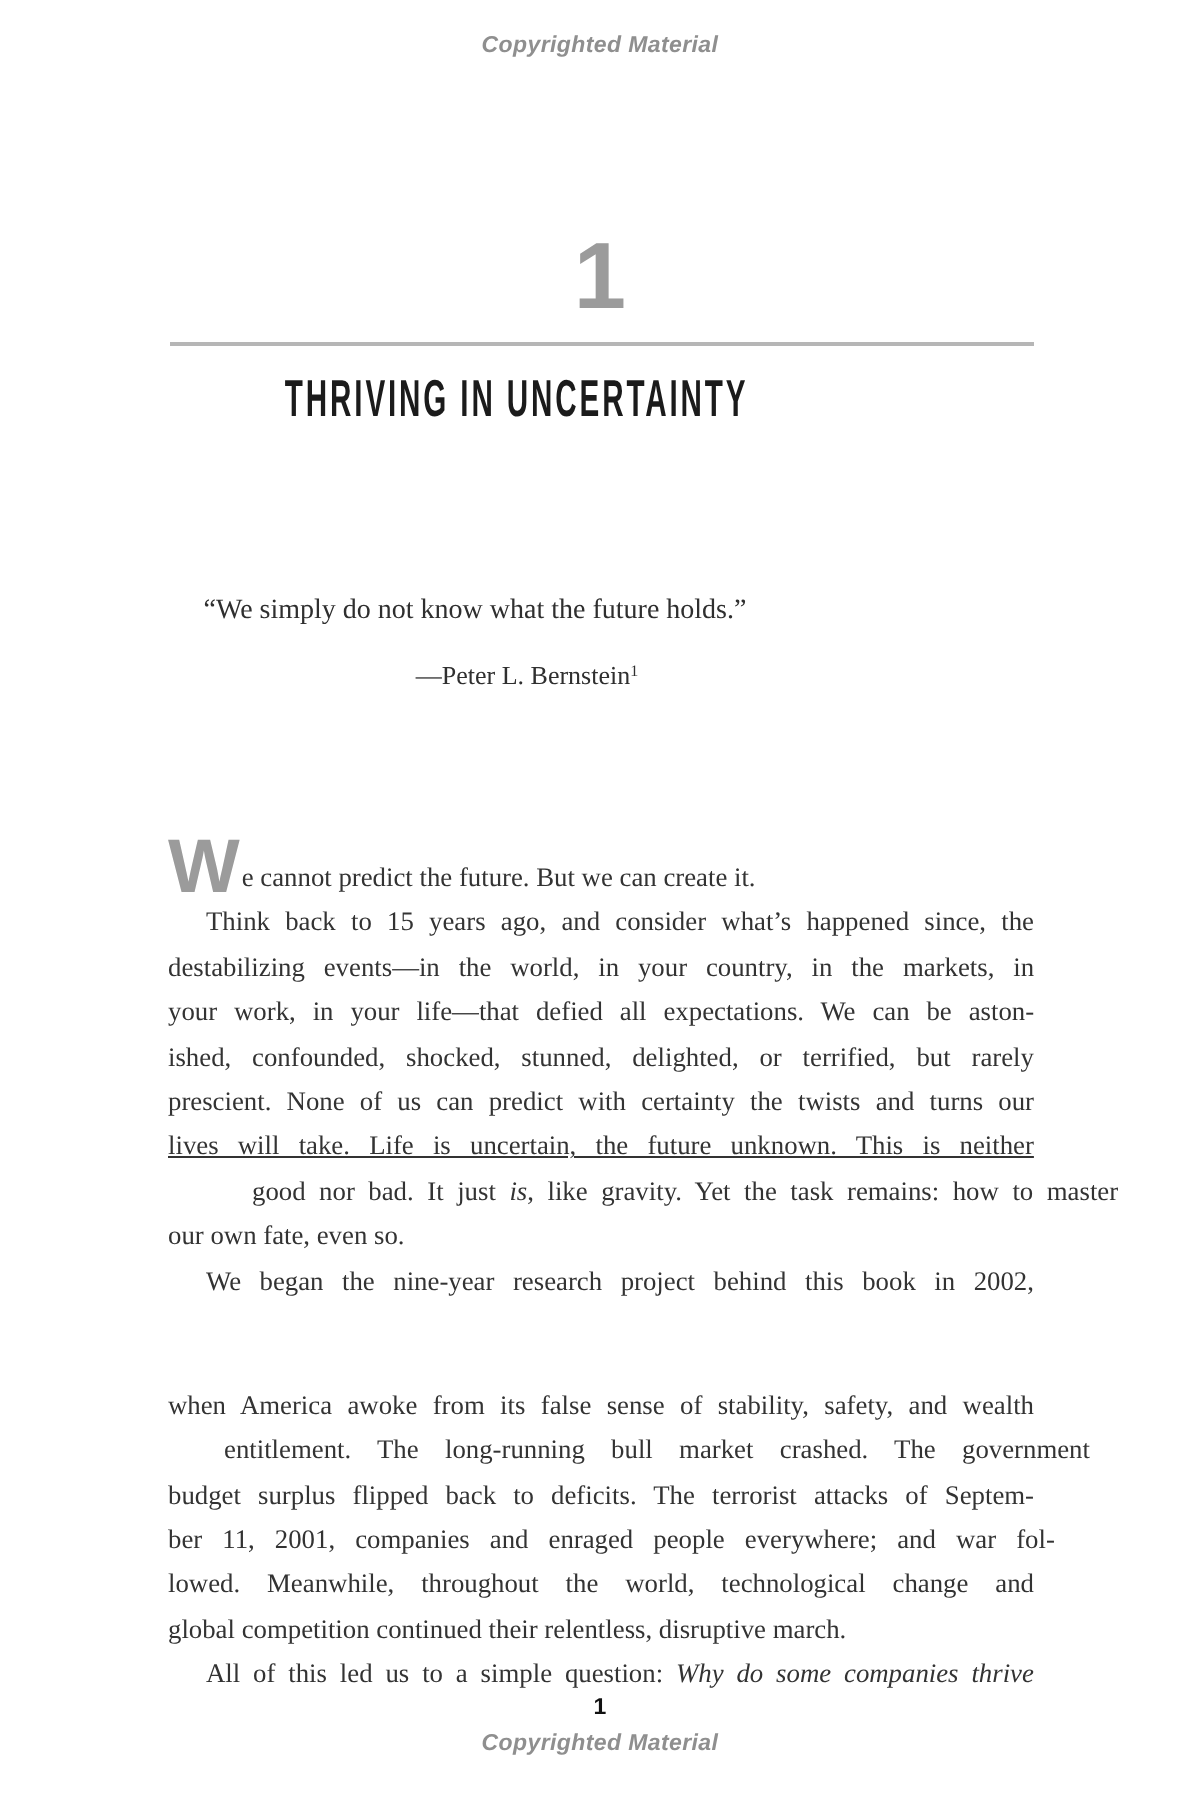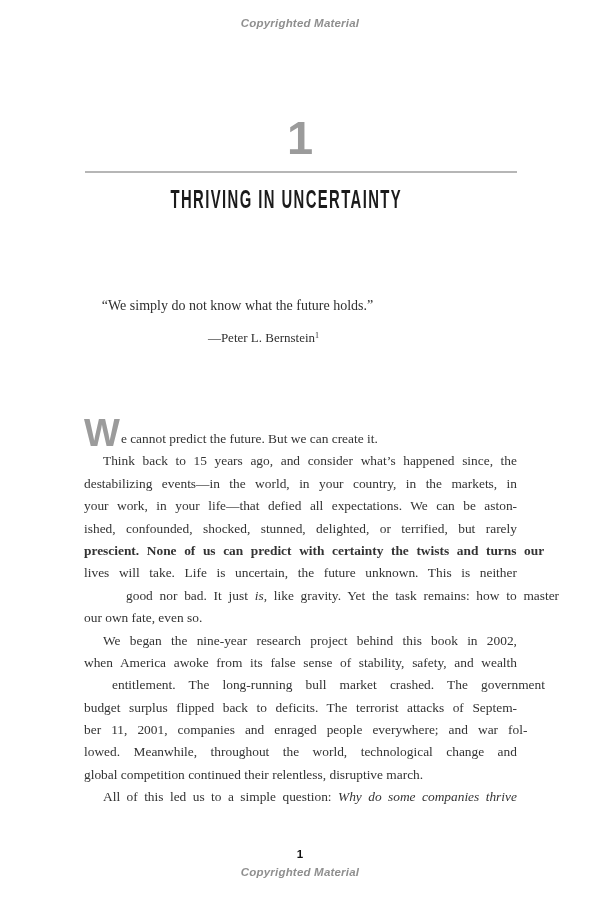--- a/index.html
+++ b/index.html
@@ -18,21 +18,21 @@
     position: absolute; top: 121px; left: 0; width: 600px; text-align: center;
     font-family: "Liberation Sans", sans-serif; font-weight: bold;
     font-size: 47px; line-height: 34px; color: var(--chapter-gray, #9b9b9b);
   }
   .rule {
     position: absolute; top: 171px; left: 85px; width: 432px; height: 1.5px;
     background: var(--rule-gray, #b6b6b6);
   }
   .title {
     position: absolute; top: 188px; left: 0; width: 516px; text-align: center;
-    color: var(--title-color, #1b1b1b); font-family: "Liberation Sans", sans-serif; padding-left: 28px;
+    color: var(--title-color, #1b1b1b); font-family: "Liberation Sans", sans-serif;
   }
   .title-inner {
     display: inline-block; font-weight: bold; font-size: 26px; line-height: 22px;
     letter-spacing: 2.5px; white-space: nowrap;
     transform: scaleX(0.57); transform-origin: 50% 50%;
   }
   .quote {
     position: absolute; top: 297px; left: 0; width: 475px; text-align: center;
     font-size: 14px; line-height: 18px; color: var(--epigraph-color, #2f2f2f);
   }
@@ -80,26 +80,26 @@
   <div class="attrib">
     <span>—Peter L. Bernstein</span><sup>1</sup>
   </div>
 
   <div class="bodywrap" id="bodytext">
       <div class="bodyline"><span class="dropcap">W</span><span>e cannot predict the future. But we can create it.</span></div>
       <div class="bodyline indent" style="display: block; word-spacing: 4.27px; text-align: center;"><span>Think back to 15 years ago, and consider what’s happened since, the</span></div>
       <div class="bodyline" style="display: block; word-spacing: 6.09px;"><span>destabilizing events—in the world, in your country, in the markets, in</span></div>
       <div class="bodyline" style="display: block; word-spacing: 5.11px;"><span>your work, in your life—that defied all expectations. We can be aston-</span></div>
       <div class="bodyline" style="display: block; word-spacing: 7.08px;"><span>ished, confounded, shocked, stunned, delighted, or terrified, but rarely</span></div>
-      <div class="bodyline" style="display: block; word-spacing: 4.26px; font-weight: bold;"><span>prescient. None of us can predict with certainty the twists and turns our</span></div>
-      <div class="bodyline" style="display: block; word-spacing: 6.25px;"><span>lives will take. Life is uncertain, the future unknown. This is neither</span></div>
+      <div class="bodyline" style="display: block; word-spacing: 4.26px;"><span>prescient. None of us can predict with certainty the twists and turns our</span></div>
+      <div class="bodyline" style="display: block; word-spacing: 6.25px; text-decoration: underline;"><span>lives will take. Life is uncertain, the future unknown. This is neither</span></div>
       <div class="bodyline" style="display: block; word-spacing: 3.42px; margin-left: 42px;"><span>good nor bad. It just </span><em>is</em><span>, like gravity. Yet the task remains: how to master</span></div>
       <div class="bodyline"><span>our own fate, even so.</span></div>
       <div class="bodyline indent" style="display: block; word-spacing: 5.92px;"><span>We began the nine-year research project behind this book in 2002,</span></div>
-      <div class="bodyline" style="display: block; word-spacing: 4.33px;"><span>when America awoke from its false sense of stability, safety, and wealth</span></div>
+      <div class="bodyline" style="display: block; word-spacing: 4.33px; margin-top: 40px;"><span>when America awoke from its false sense of stability, safety, and wealth</span></div>
       <div class="bodyline" style="display: block; word-spacing: 9.81px; margin-left: 28px;"><span>entitlement. The long-running bull market crashed. The government</span></div>
       <div class="bodyline" style="display: block; word-spacing: 5.21px;"><span>budget surplus flipped back to deficits. The terrorist attacks of Septem-</span></div>
       <div class="bodyline" style="display: block; word-spacing: 6.69px;"><span>ber 11, 2001, companies and enraged people everywhere; and war fol-</span></div>
       <div class="bodyline" style="display: block; word-spacing: 10.11px;"><span>lowed. Meanwhile, throughout the world, technological change and</span></div>
       <div class="bodyline"><span>global competition continued their relentless, disruptive march.</span></div>
       <div class="bodyline indent" style="display: block; word-spacing: 3.09px;"><span>All of this led us to a simple question: </span><em>Why do some companies thrive</em></div>
     </div>
 
   <div class="pagenum">1</div>
 

